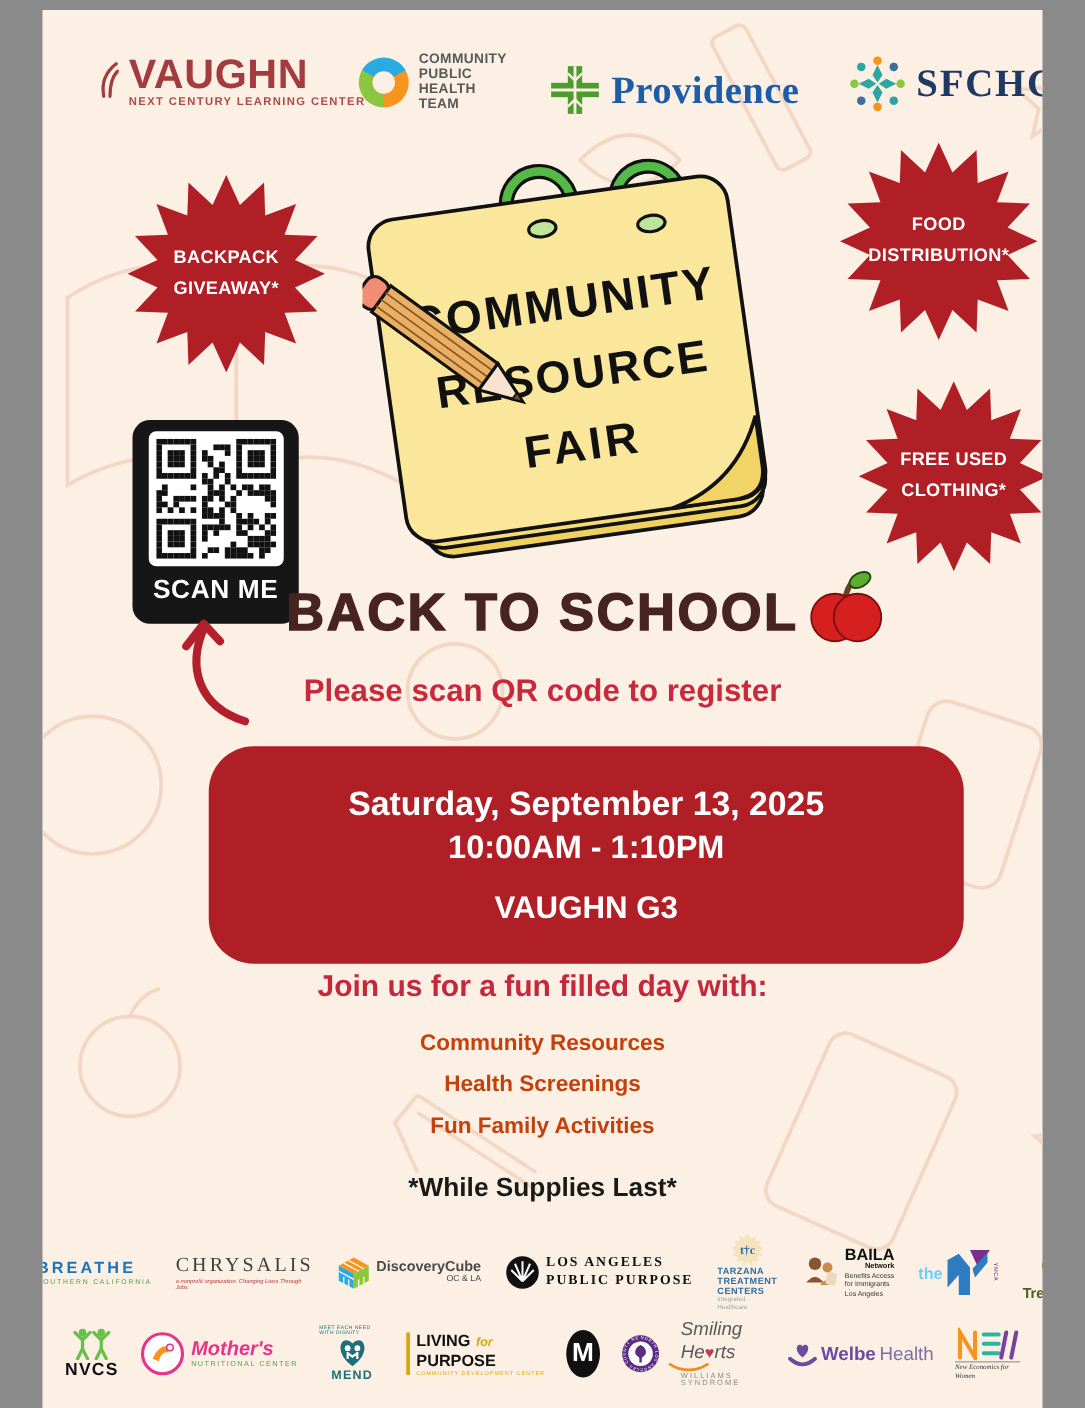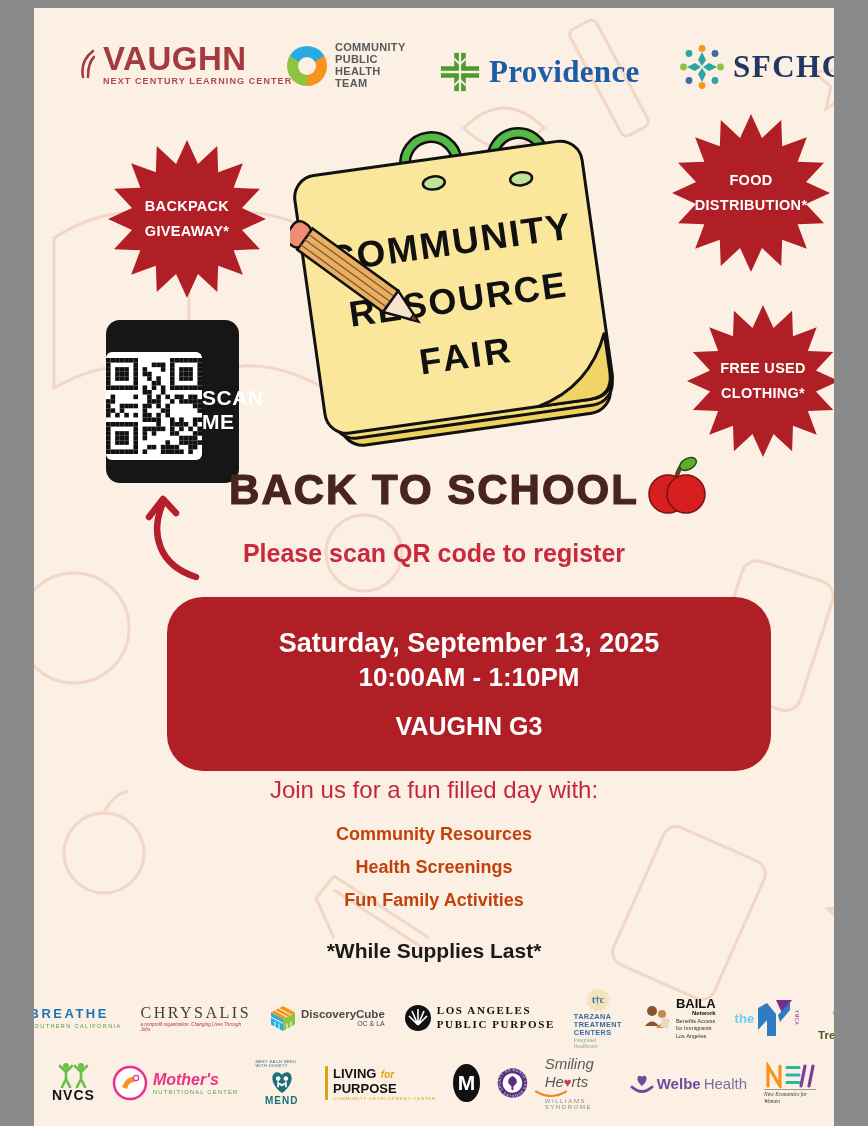--- a/index.html
+++ b/index.html
@@ -19,38 +19,38 @@
   .prov-title{font-family:"Liberation Serif",serif;font-size:31px;font-weight:600;color:#1E5CA8;letter-spacing:.3px;}
   .sfchc-title{font-family:"Liberation Serif",serif;font-size:31px;font-weight:700;color:#203864;letter-spacing:1.5px;}
 
   
   .badge{position:absolute;}
   .badge svg{position:absolute;inset:0;width:100%;height:100%;}
   .btxt{position:absolute;inset:0;display:flex;flex-direction:column;align-items:center;justify-content:center;
         color:#fff;font-weight:800;font-size:14.5px;line-height:1.7;letter-spacing:.3px;text-align:center;}
 
   
-  .qr-wrap{position:absolute;left:72px;top:312px;width:133px;height:163px;background:#161616;border-radius:14px;
-           display:flex;flex-direction:row;align-items:center;padding-top:9px;box-sizing:border-box;}
+  .qr-wrap{position:absolute;left:72px;top:328px;width:133px;height:163px;background:#161616;border-radius:14px;
+           display:flex;flex-direction:column;align-items:center;padding-top:9px;box-sizing:border-box;}
   .qr-white{width:108px;height:108px;background:#fff;border-radius:6px;display:flex;align-items:center;justify-content:center;}
   .qr-label{color:#fff;font-size:21px;font-weight:700;letter-spacing:.5px;margin-top:7px;}
 
   
   .headline{position:absolute;left:0;right:0;top:458px;text-align:center;font-size:42px;font-weight:900;
             color:#482420;letter-spacing:2px;-webkit-text-stroke:1.2px #482420;}
   .register{position:absolute;left:0;right:0;top:531px;text-align:center;font-size:25px;font-weight:800;color:#C8293C;}
 
   .event-box{position:absolute;left:133px;top:589px;width:604px;height:174px;background:#B01F26;border-radius:36px;
              color:#fff;text-align:center;display:flex;flex-direction:column;justify-content:center;box-sizing:border-box;}
   .ev-date{font-size:27px;font-weight:800;line-height:34px;}
   .ev-time{font-size:26px;font-weight:800;line-height:34px;margin-bottom:16px;}
   .ev-venue{font-size:25px;font-weight:800;line-height:32px;}
   .ev-addr{font-size:25px;font-weight:800;line-height:34px;letter-spacing:.3px;}
 
-  .join{position:absolute;left:0;right:0;top:768px;text-align:center;font-size:24px;font-weight:400;color:#C5283C;}
+  .join{position:absolute;left:0;right:0;top:768px;text-align:center;font-size:24px;font-weight:700;color:#C5283C;}
   .acts{position:absolute;left:0;right:0;top:810px;text-align:center;}
   .acts div{font-size:18px;font-weight:800;color:#c2410c;line-height:33px;}
   .supplies{position:absolute;left:0;right:0;top:931px;text-align:center;font-size:21px;font-weight:700;color:#1a1a1a;}
 
   
   .prow{position:absolute;left:18px;right:18px;display:flex;align-items:center;justify-content:center;}
   .prow1{top:980px;height:60px;gap:19px;}
   .prow2{top:1042px;height:66px;gap:17px;}
   .pl{display:flex;align-items:center;gap:5px;flex:0 0 auto;}
   .pstack{display:flex;flex-direction:column;align-items:center;line-height:1.1;}
@@ -156,21 +156,21 @@
           <circle cx="36" cy="36.5" r="3.4" fill="#2BA6A0"></circle>
         <circle cx="23" cy="41.5" r="3.4" fill="#F7941E"></circle>
           <circle cx="10" cy="36.5" r="3.4" fill="#3C6E9F"></circle>
         <circle cx="4.5" cy="23" r="3.4" fill="#8CC63F"></circle>
           <circle cx="10" cy="9.5" r="3.4" fill="#2BA6A0"></circle>
       </g>
     </svg>
     <div class="sfchc-title">SFCHC</div>
   </div>
 
-  <div class="badge" style="left:74px;top:131px;width:158px;height:160px;">
+  <div class="badge" style="left:68px;top:131px;width:158px;height:160px;">
     <svg viewBox="0 0 200 200">
         <polygon fill="#B01F26" points="100.00,0.00 113.85,30.36 138.27,7.61 139.45,40.97 170.71,29.29 159.03,60.55 192.39,61.73 169.64,86.15 200.00,100.00 169.64,113.85 192.39,138.27 159.03,139.45 170.71,170.71 139.45,159.03 138.27,192.39 113.85,169.64 100.00,200.00 86.15,169.64 61.73,192.39 60.55,159.03 29.29,170.71 40.97,139.45 7.61,138.27 30.36,113.85 0.00,100.00 30.36,86.15 7.61,61.73 40.97,60.55 29.29,29.29 60.55,40.97 61.73,7.61 86.15,30.36"></polygon>
       </svg>
     <div class="btxt">
       <div>BACKPACK</div>
       <div>GIVEAWAY*</div>
     </div>
   </div>
 
   <div class="badge" style="left:634px;top:106px;width:166px;height:158px;">

